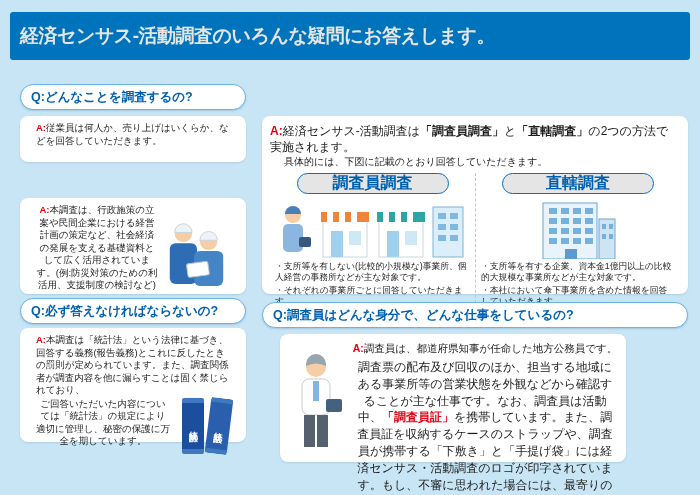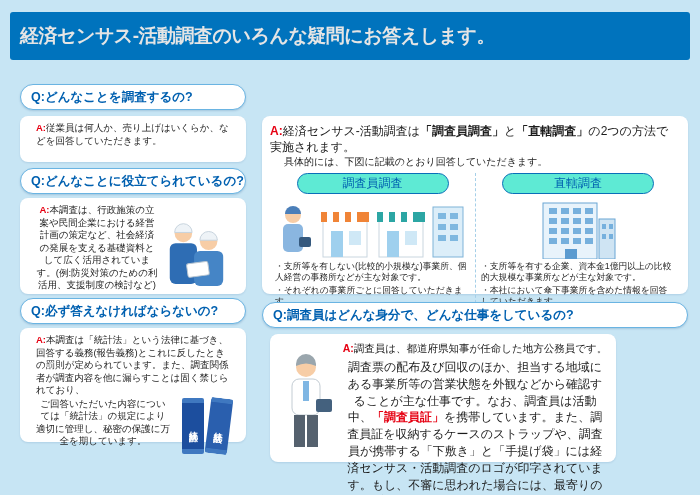--- a/index.html
+++ b/index.html
@@ -31,22 +31,22 @@
   .a-prefix{color:#e60012;font-weight:bold;}
   .b{font-weight:bold;}
   .hl{color:#e60012;font-weight:bold;}
   .row{display:flex;text-align:center;}
   .grow{flex:1;min-width:0;}
   .indent{margin-left:14px;}
   .halves{display:flex;margin-top:5px;}
   .half{width:50%;padding:0 5px;box-sizing:border-box;display:flex;flex-direction:column;align-items:center;}
   .half-r{border-left:1px dashed #a5cfe8;}
   .pill{
-    width:152px;height:21px;border:1.5px solid #0a6fb8;border-radius:11px;background:#5eead4;
-    color:#0060b0;font-weight:normal;font-size:12px;
+    width:152px;height:21px;border:1.5px solid #0a6fb8;border-radius:11px;background:#e5e5e5;
+    color:#0060b0;font-weight:bold;font-size:16px;
     display:flex;align-items:center;justify-content:center;box-sizing:border-box;
   }
   .illus{height:62px;display:flex;align-items:flex-end;justify-content:center;margin:3px 0 2px 0;}
   .bullets{align-self:stretch;}
   .bullet{font-size:8.8px;line-height:1.28;margin-bottom:1px;}
   .books{display:flex;align-items:flex-end;justify-content:flex-end;width:60px;}
   .book{
     width:22px;height:56px;background:#1c4e9e;border-radius:2px;color:#ffffff;
     border-top:5px solid #3f78c0;border-bottom:5px solid #3f78c0;box-sizing:border-box;
     display:flex;align-items:center;justify-content:center;
@@ -67,23 +67,20 @@
 
   <div class="qbox" style="left:20px;top:84px;width:226px">
     <span class="qtext"><span>Q:</span><span>どんなことを調査するの?</span></span>
   </div>
   <div class="abox" style="left:20px;top:116px;width:226px;height:46px">
     <div class="atext">
       <span class="a-prefix">A:</span><span>従業員は何人か、売り上げはいくらか、などを回答していただきます。</span>
     </div>
   </div>
 
-  <div class="qbox" style="left:20px;top:168px;width:226px">
-    <span class="qtext"><span>Q:</span><span>どんなことに役立てられているの?</span></span>
-  </div>
   <div class="abox" style="left:20px;top:198px;width:226px;height:96px">
     <div class="row" style="gap:4px;height:100%">
       <div class="atext grow">
         <span class="a-prefix">A:</span><span>本調査は、行政施策の立案や民間企業における経営計画の策定など、社会経済の発展を支える基礎資料として広く活用されています。(例:防災対策のための利活用、支援制度の検討など)</span>
       </div>
       <div style="width:68px;display:flex;align-items:flex-end">
         <svg viewBox="0 0 70 82" width="68" height="80">
           <circle cx="22" cy="26" r="9" fill="#f7cda6"></circle>
           <path d="M13 25 a9 9 0 0 1 18 0 z" fill="#eef3f7" stroke="#c6d3dd" stroke-width="1"></path>
           <rect x="8" y="36" width="28" height="42" rx="6" fill="#2e6db4"></rect>
@@ -196,21 +193,21 @@
           <div class="bullet">・本社において傘下事業所を含めた情報を回答していただきます。</div>
         </div>
       </div>
     </div>
   </div>
 
   <div class="qbox" style="left:262px;top:302px;width:426px">
     <span class="qtext"><span>Q:</span><span>調査員はどんな身分で、どんな仕事をしているの?</span></span>
   </div>
 
-  <div class="abox" style="left:270px;top:334px;width:346px;height:128px;padding:8px">
+  <div class="abox" style="left:280px;top:334px;width:346px;height:128px;padding:8px">
     <div class="row" style="gap:8px;height:100%">
       <div style="width:56px;display:flex;align-items:flex-end">
         <svg viewBox="0 0 56 100" width="56" height="106">
           <circle cx="28" cy="16" r="10" fill="#f7cda6"></circle>
           <path d="M18 13 a10 10 0 0 1 20 0 l0 2 q-10 -5 -20 0 z" fill="#9aa6ad"></path>
           <rect x="14" y="28" width="28" height="36" rx="7" fill="#ffffff" stroke="#c3ccd3"></rect>
           <rect x="25" y="30" width="6" height="20" fill="#7fb6e3"></rect>
           <rect x="38" y="48" width="16" height="13" rx="2" fill="#44617e"></rect>
           <rect x="16" y="64" width="11" height="32" fill="#55616e"></rect>
           <rect x="29" y="64" width="11" height="32" fill="#55616e"></rect>

